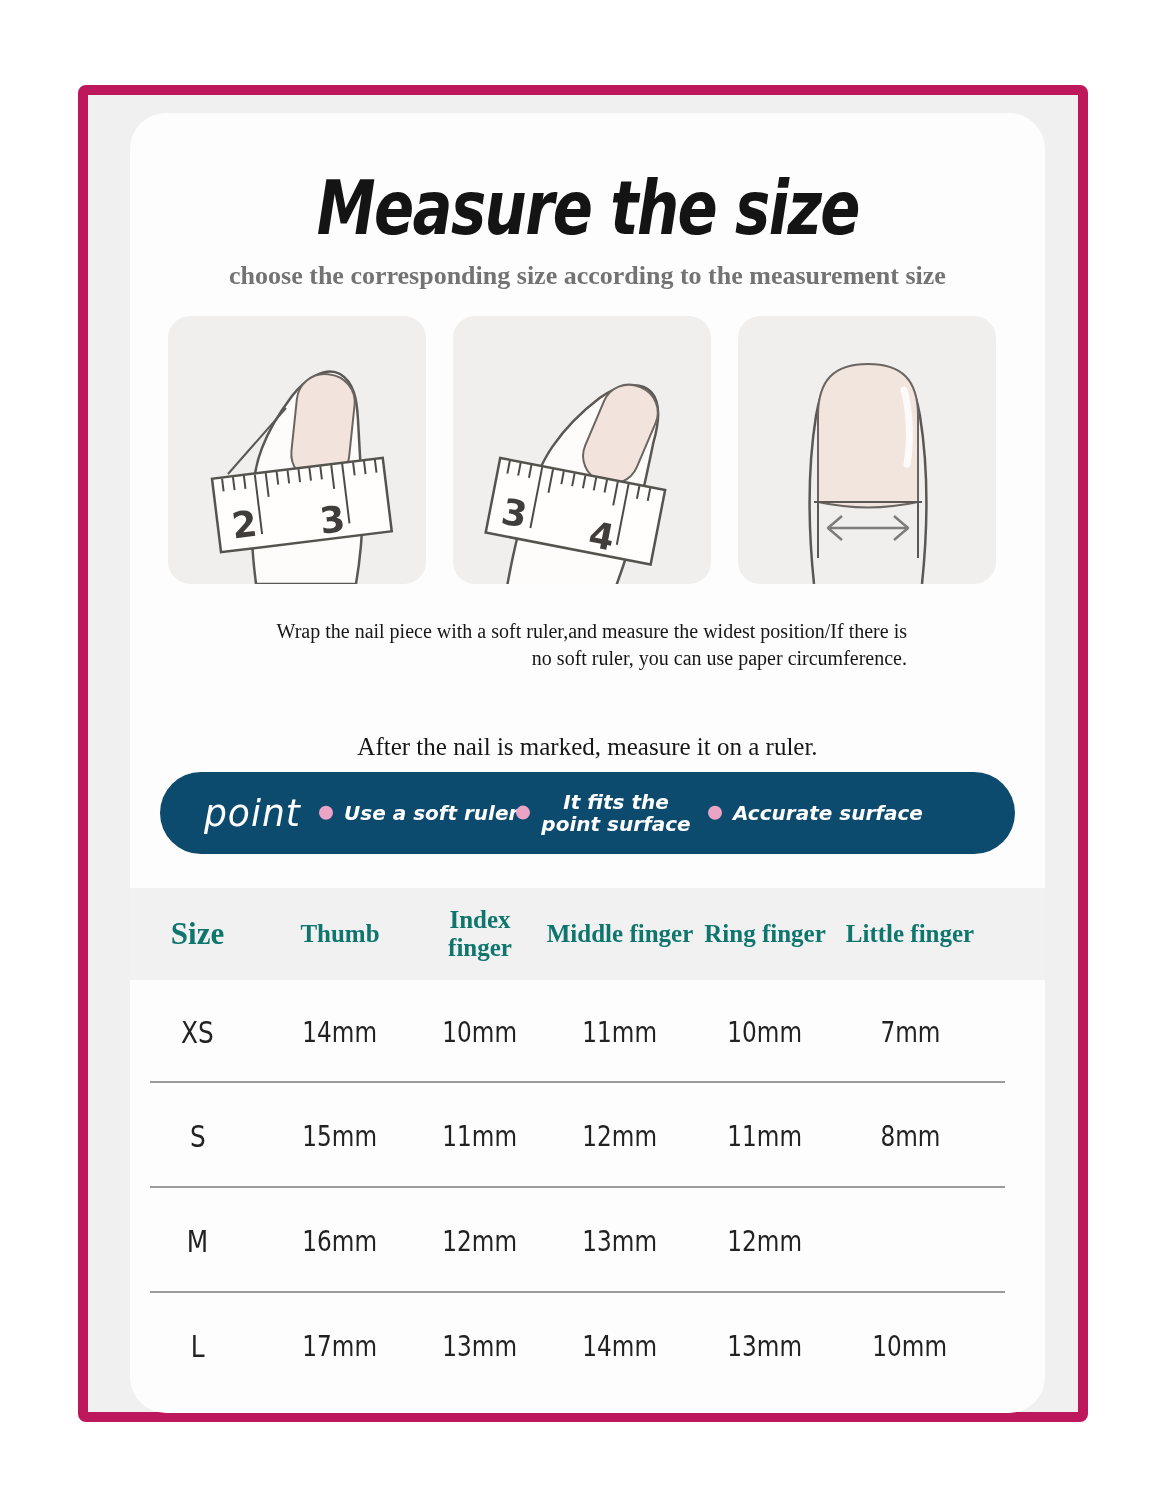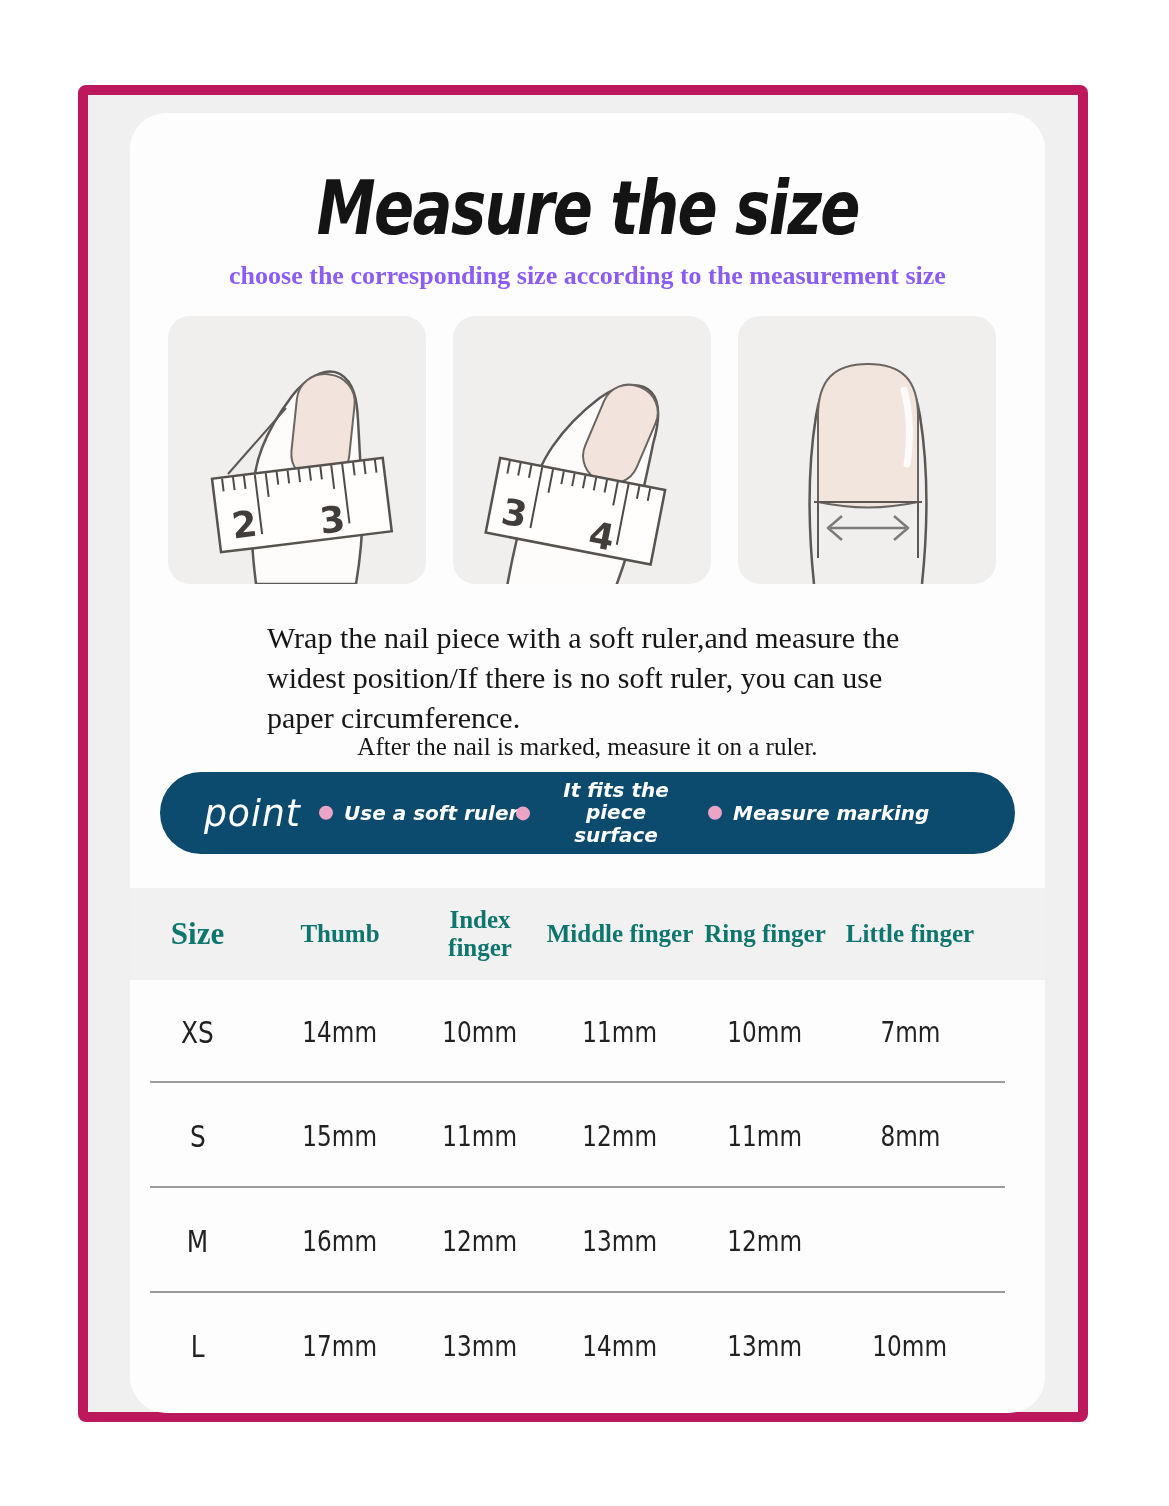--- a/index.html
+++ b/index.html
@@ -7,25 +7,25 @@
   .canvas { position:relative; width:1169px; height:1506px; background:#ffffff; overflow:hidden; }
   .frame { position:absolute; left:78px; top:85px; width:1010px; height:1337px;
            border:10px solid #be185d; border-radius:8px; background:#f1f0f1; }
   .card { position:absolute; left:42px; top:18px; width:915px; height:1300px;
           background:#fdfdfd; border-radius:36px; }
   .title-wrap { position:absolute; top:52px; left:0; width:100%; text-align:center; }
   .title { display:inline-block; font-family:"DejaVu Sans", sans-serif; font-style:italic;
            font-weight:bold; font-size:74px; color:#141414; letter-spacing:-2px;
            transform:scaleX(0.80); transform-origin:center; white-space:nowrap; }
   .subtitle { position:absolute; top:148px; left:0; width:100%; text-align:center;
-              font-family:"Liberation Serif", serif; font-weight:bold; font-size:26px; color:#8b5cf6; }
+              font-family:"Liberation Serif", serif; font-weight:bold; font-size:26px; color:#737373; }
   .panels { position:absolute; top:203px; left:38px; display:flex; gap:27px; }
   .panel { width:258px; height:268px; background:#f0efee; border-radius:22px; overflow:hidden; }
-  .instr1 { position:absolute; top:505px; left:137px; width:640px; text-align:left;
-            font-family:"Liberation Serif", serif; font-size:30px; line-height:1.33; color:#161616; }
+  .instr1 { position:absolute; top:505px; left:137px; width:640px; text-align:right;
+            font-family:"Liberation Serif", serif; font-size:20px; line-height:1.33; color:#161616; }
   .instr2 { position:absolute; top:620px; left:0; width:100%; text-align:center;
             font-family:"Liberation Serif", serif; font-size:25px; color:#161616; }
   .pill { position:absolute; top:659px; left:30px; width:855px; height:82px;
           background:#0c4a6e; border-radius:44px; }
   .point-label { position:absolute; left:44px; top:50%; transform:translateY(-50%) scaleX(0.95);
                  transform-origin:left center; font-family:"DejaVu Sans", sans-serif; font-style:italic;
                  font-size:38px; color:#ffffff; letter-spacing:1px; }
   .point-item { position:absolute; top:50%; transform:translateY(-50%);
                 display:flex; align-items:center; gap:11px; }
   .donut { width:12px; height:12px; border:7px solid #eba3c6; border-radius:50%; flex:0 0 auto; }
@@ -117,25 +117,25 @@
       <p class="instr2">After the nail is marked, measure it on a ruler.</p>
 
       <div class="pill">
         <span class="point-label">point</span>
         <div class="point-item pt1">
           <span class="donut"></span>
           <span class="point-text">Use a soft ruler</span>
         </div>
         <div class="point-item pt2">
           <span class="donut"></span>
-          <span class="point-text">It fits the piece surface</span>
+          <span class="point-text">It fits the point surface</span>
         </div>
         <div class="point-item pt3">
           <span class="donut"></span>
-          <span class="point-text">Measure marking</span>
+          <span class="point-text">Accurate surface</span>
         </div>
       </div>
 
       <div class="table">
         <div class="trow thead">
           <div class="hcell first">Size</div>
           <div class="hcell">Thumb</div>
           <div class="hcell wrap"><span>Index finger</span></div>
           <div class="hcell">Middle finger</div>
           <div class="hcell">Ring finger</div>

